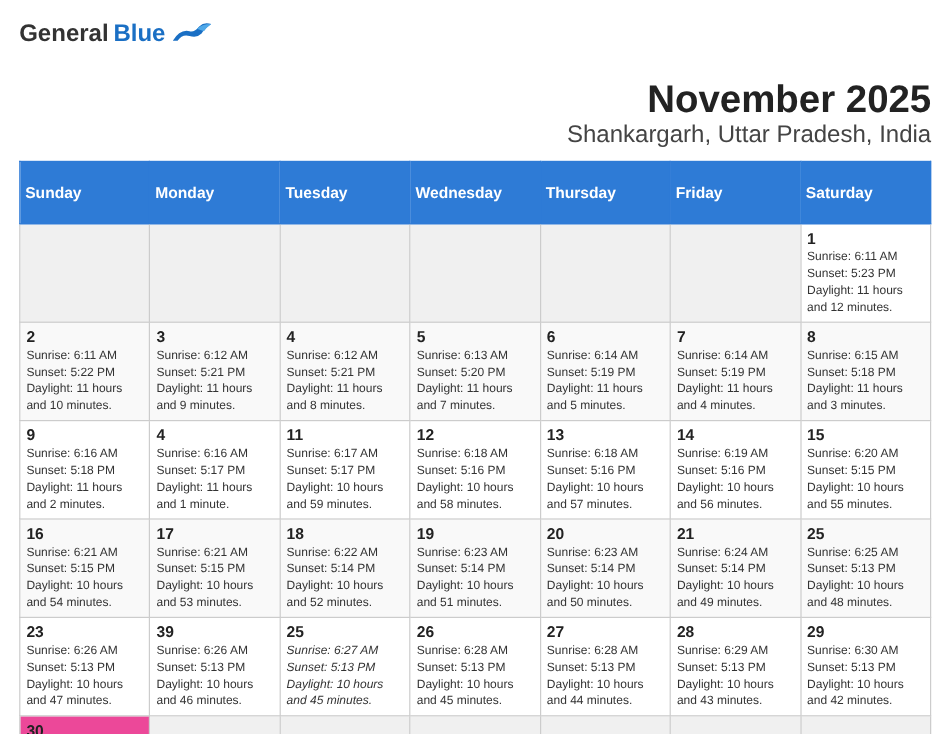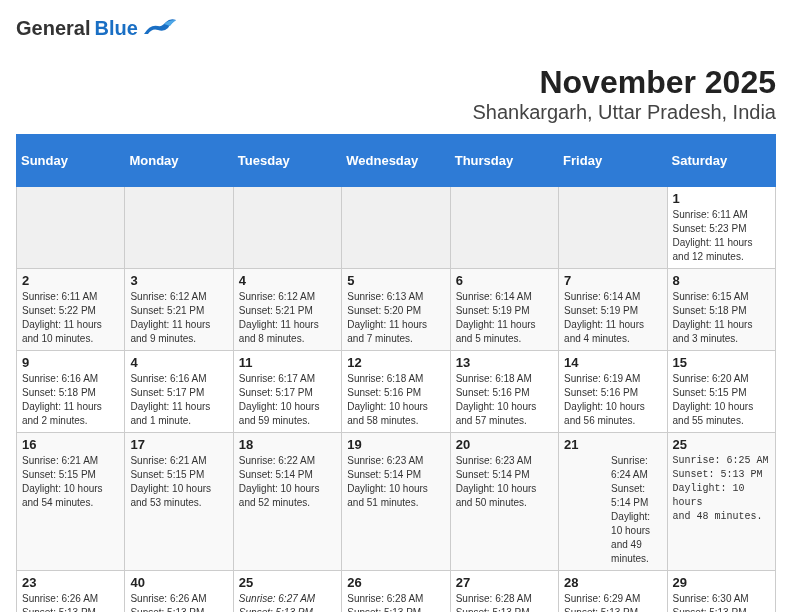--- a/index.html
+++ b/index.html
@@ -263,43 +263,43 @@
         </td>
         <td>
           <span class="day-number">20</span>
           <div class="cell-info" style="white-space: pre-line;">Sunrise: 6:23 AM
 Sunset: 5:14 PM
 Daylight: 10 hours
 and 50 minutes.</div>
         </td>
         <td>
           <span class="day-number">21</span>
-          <div class="cell-info" style="white-space: pre-line; margin-left: 47px;">Sunrise: 6:24 AM
+          <div class="cell-info" style="white-space: pre-line;">Sunrise: 6:24 AM
 Sunset: 5:14 PM
 Daylight: 10 hours
 and 49 minutes.</div>
         </td>
         <td>
           <span class="day-number">25</span>
-          <div class="cell-info" style="white-space: pre-line; font-family: Liberation Mono, monospace;">Sunrise: 6:25 AM
+          <div class="cell-info" style="white-space: pre-line;">Sunrise: 6:25 AM
 Sunset: 5:13 PM
 Daylight: 10 hours
 and 48 minutes.</div>
         </td>
       </tr>
       <tr>
         <td>
           <span class="day-number">23</span>
           <div class="cell-info" style="white-space: pre-line;">Sunrise: 6:26 AM
 Sunset: 5:13 PM
 Daylight: 10 hours
 and 47 minutes.</div>
         </td>
         <td>
-          <span class="day-number">40</span>
+          <span class="day-number">39</span>
           <div class="cell-info" style="white-space: pre-line;">Sunrise: 6:26 AM
 Sunset: 5:13 PM
 Daylight: 10 hours
 and 46 minutes.</div>
         </td>
         <td>
           <span class="day-number">25</span>
           <div class="cell-info" style="white-space: pre-line; font-style: italic;">Sunrise: 6:27 AM
 Sunset: 5:13 PM
 Daylight: 10 hours

